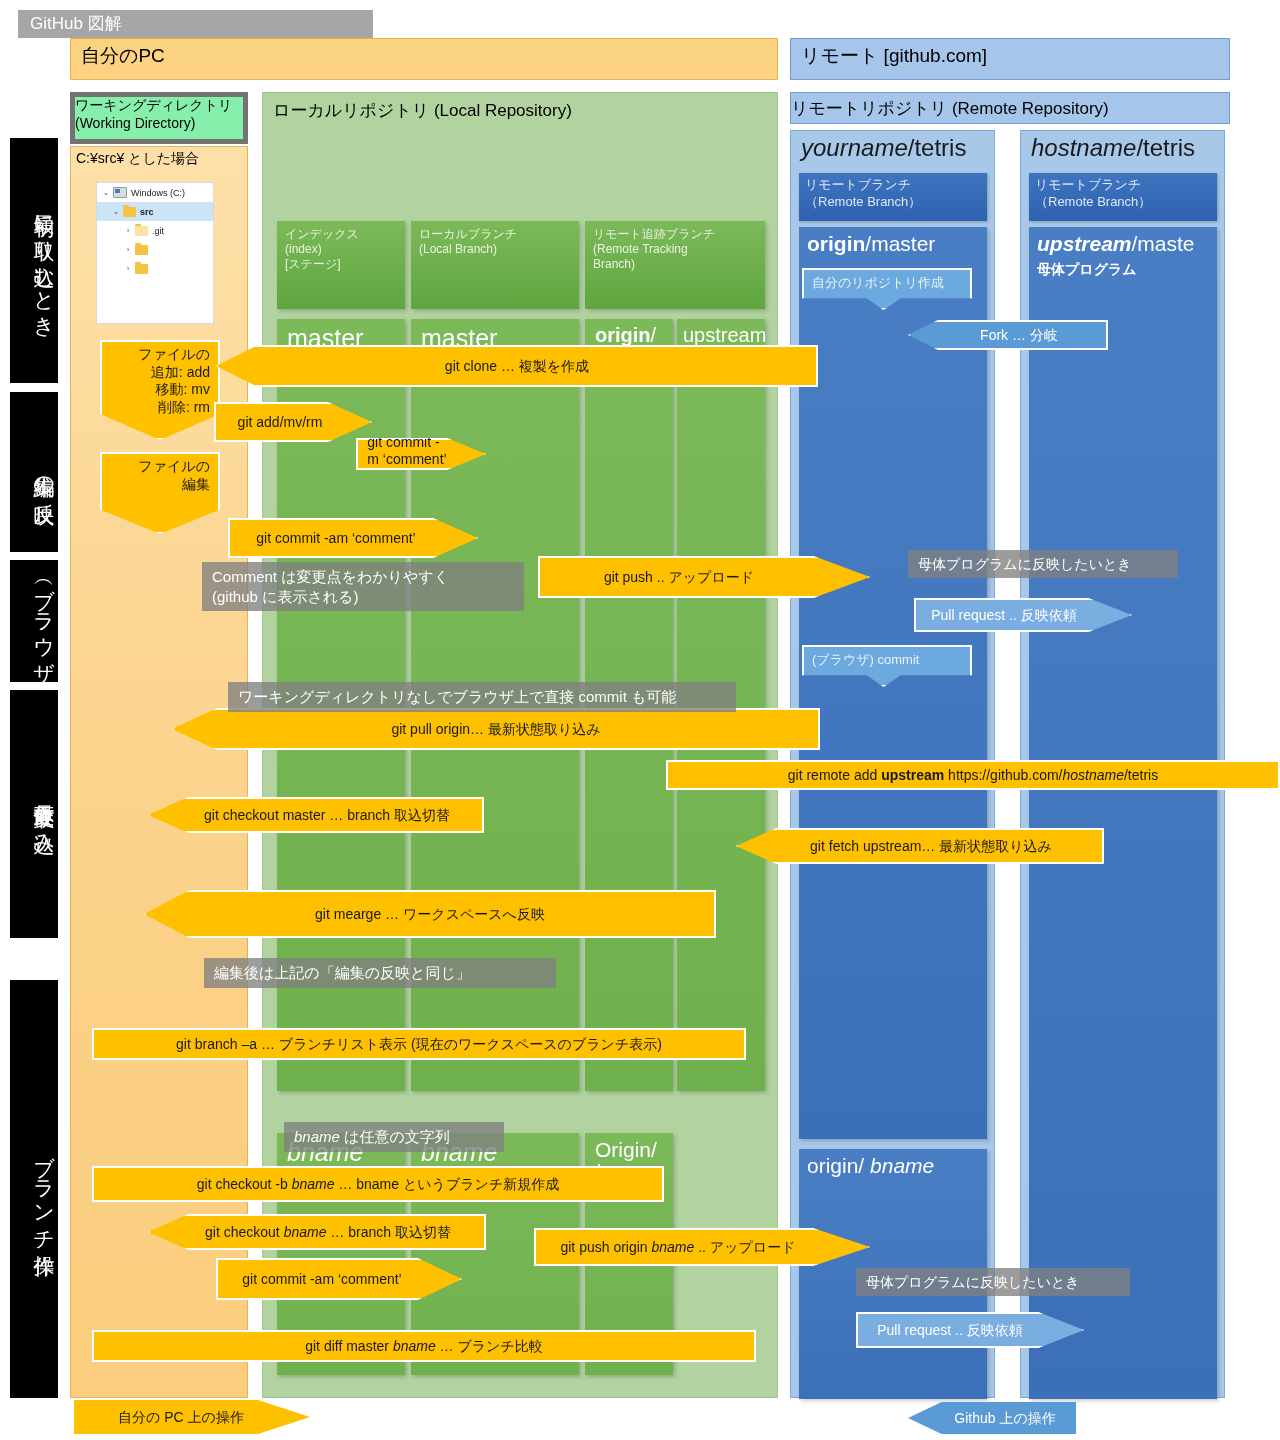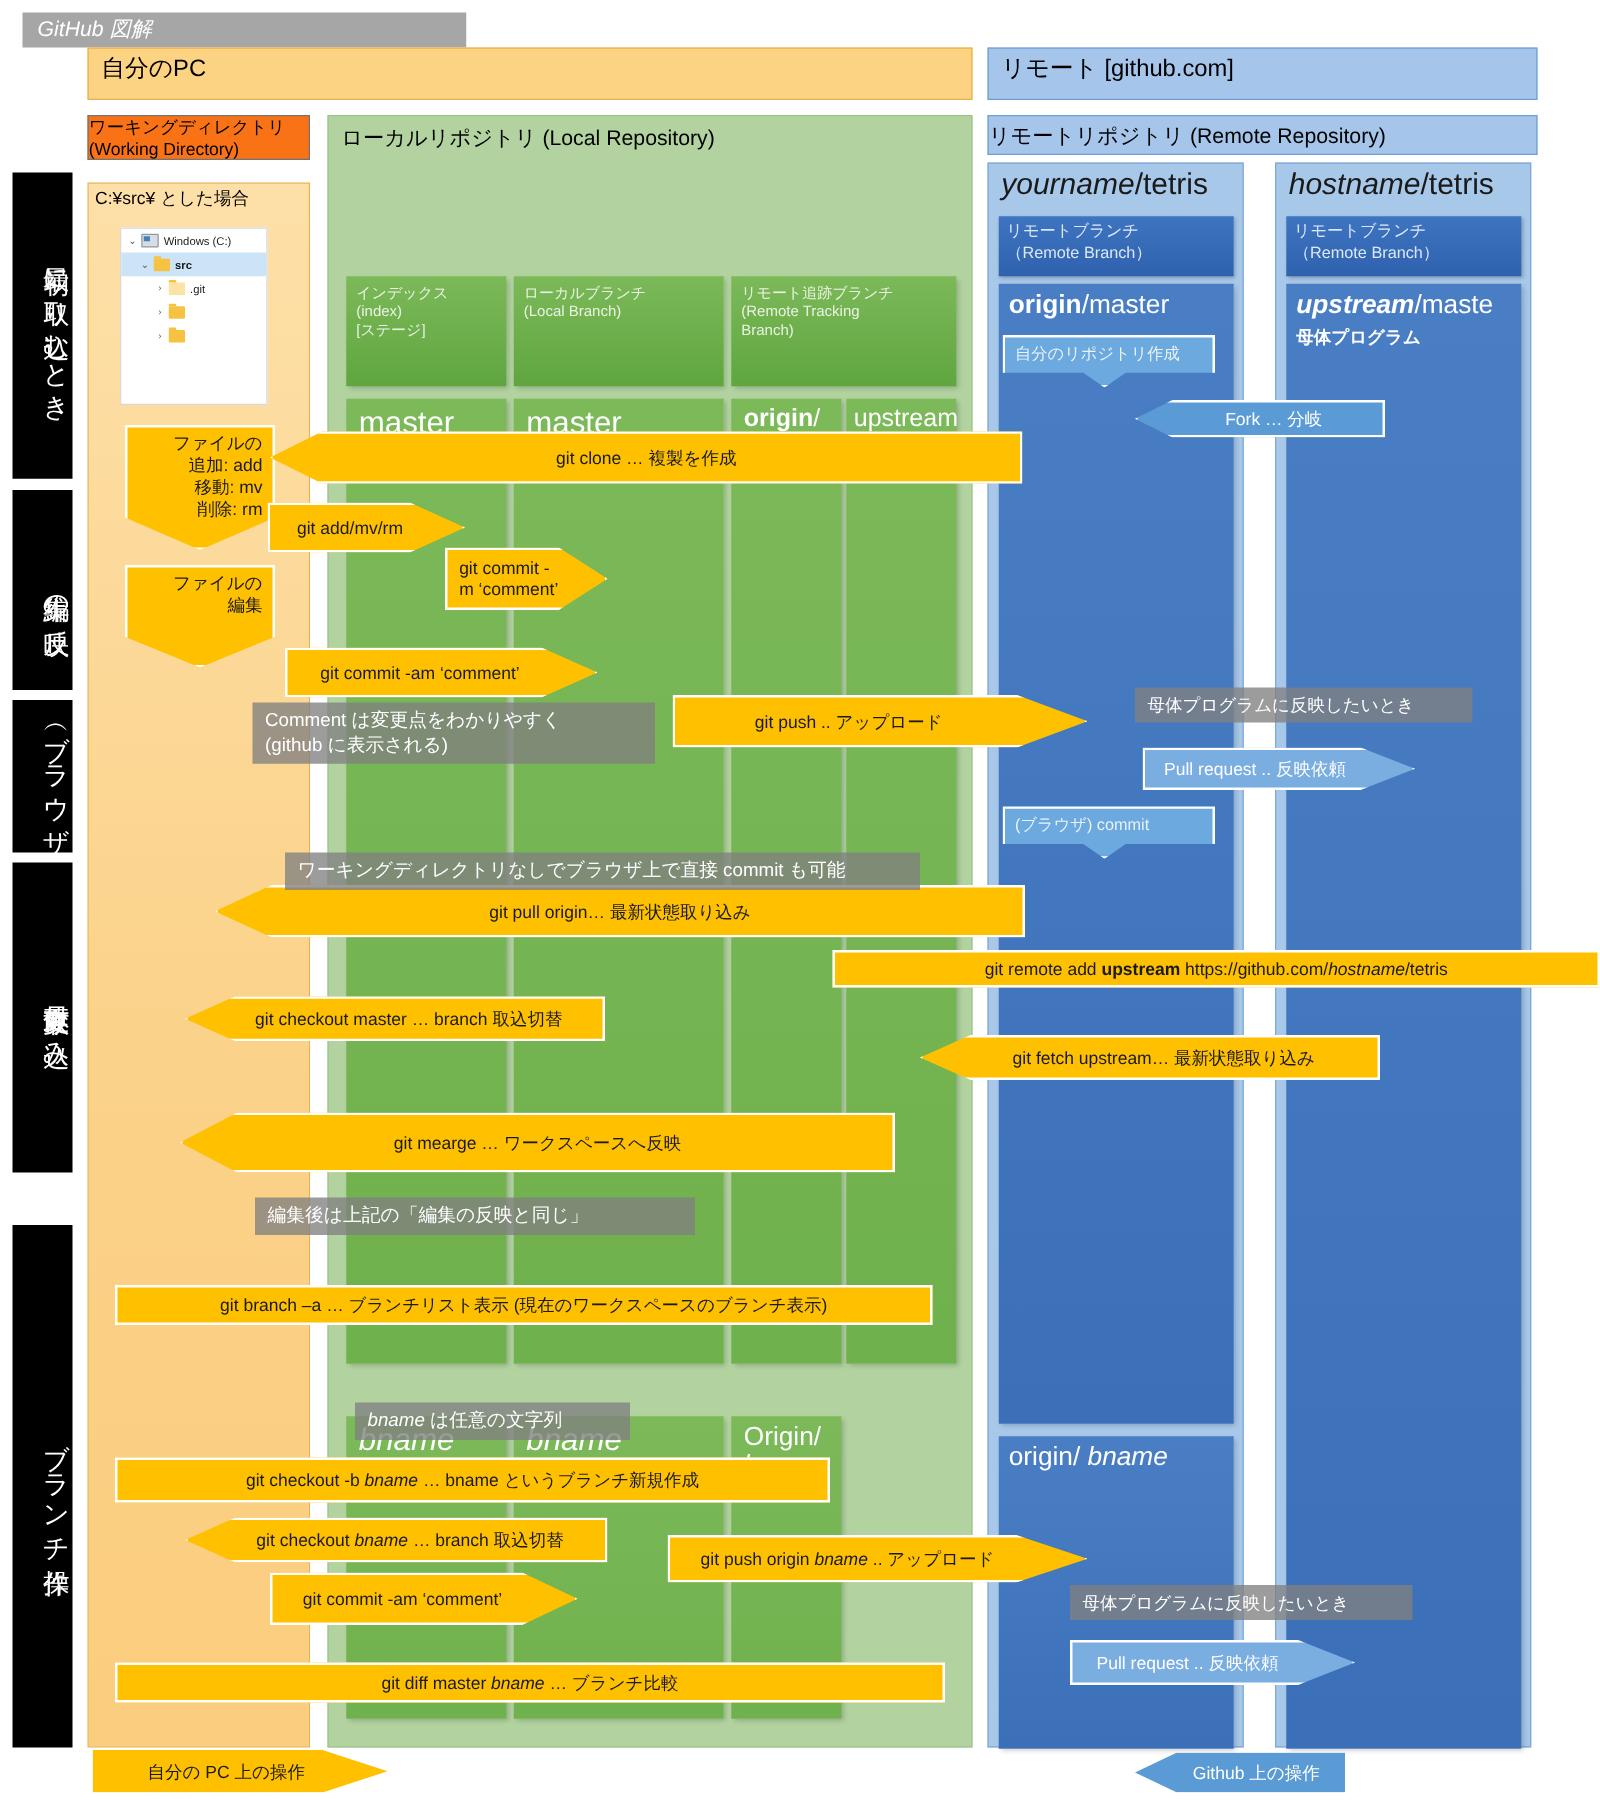--- a/index.html
+++ b/index.html
@@ -10,21 +10,21 @@
     background:#ffffff;
     font-family:"Liberation Sans", sans-serif;
     overflow:hidden;
   }
   .abs { position:absolute; }
 
   
   #doc-title {
     left:18px; top:10px; width:355px; height:28px;
     background:#a6a6a6; color:#ffffff;
-    font-size:17px; line-height:28px; padding-left:12px;font-style:italic;
+    font-size:17px; line-height:28px; padding-left:12px;
   }
 
   
   .phase {
     background:#000000; color:#ffffff;
     writing-mode:vertical-rl; text-orientation:upright;
     font-size:21px; letter-spacing:1px;
     display:flex; align-items:flex-start; justify-content:center;
     padding-top:4px; left:10px; width:48px;
   }
@@ -35,22 +35,22 @@
   }
   #pc-zone {
     left:70px; top:38px; width:708px; height:42px;
     background:#fcd283; border:1px solid #e8b14c; color:#000;
   }
   #remote-zone {
     left:790px; top:38px; width:440px; height:42px;
     background:#a5c6ea; border:1px solid #6f9ed6; color:#000;
   }
   #wd-head {
-    left:70px; top:92px; width:178px; height:36px;
-    background:#f97316; border:1px solid #737373; font-size:14px;
+    left:70px; top:92px; width:178px; height:52px;
+    background:#86efac; border:5px solid #737373; font-size:14px;
   }
   #remote-repo-head {
     left:790px; top:92px; width:440px; height:32px;
     background:#a5c6ea; border:1px solid #6f9ed6; font-size:17px; padding-top:4px;
   }
 
   
   #wd-body {
     left:70px; top:146px; width:178px; height:1252px;
     background:linear-gradient(180deg,#fde0a8 0%,#fbd28a 55%,#fbcd7e 100%);
@@ -341,21 +341,21 @@
 </div>
 
 <div class="arrow-l" style="left:216px;top:345px;width:602px;height:42px;clip-path:polygon(7% 0,100% 0,100% 100%,7% 100%,7% 100%,0 50%);">
   <span class="arrow-lbl">git clone … 複製を作成</span>
 </div>
 
 <div class="arrow-r" style="left:214px;top:402px;width:158px;height:40px;clip-path:polygon(0 0,72% 0,72% 0,100% 50%,72% 100%,0 100%);">
   <span class="arrow-lbl" style="margin-right:26px;">git add/mv/rm</span>
 </div>
 
-<div class="arrow-r" style="left:356px;top:438px;width:130px;height:50px;clip-path:polygon(0 0,70% 0,70% 0,100% 50%,70% 100%,0 100%);">
+<div class="arrow-r" style="left:356px;top:438px;width:130px;height:32px;clip-path:polygon(0 0,70% 0,70% 0,100% 50%,70% 100%,0 100%);align-items:flex-end;">
   <span class="arrow-lbl" style="margin-right:28px;text-align:left;">
     <span>git commit -</span><br>
     <span>m ‘comment’</span>
   </span>
 </div>
 
 <div class="arrow-r" style="left:228px;top:518px;width:250px;height:40px;clip-path:polygon(0 0,82% 0,82% 0,100% 50%,82% 100%,0 100%);">
   <span class="arrow-lbl" style="margin-right:34px;">git commit -am ‘comment’</span>
 </div>
 

